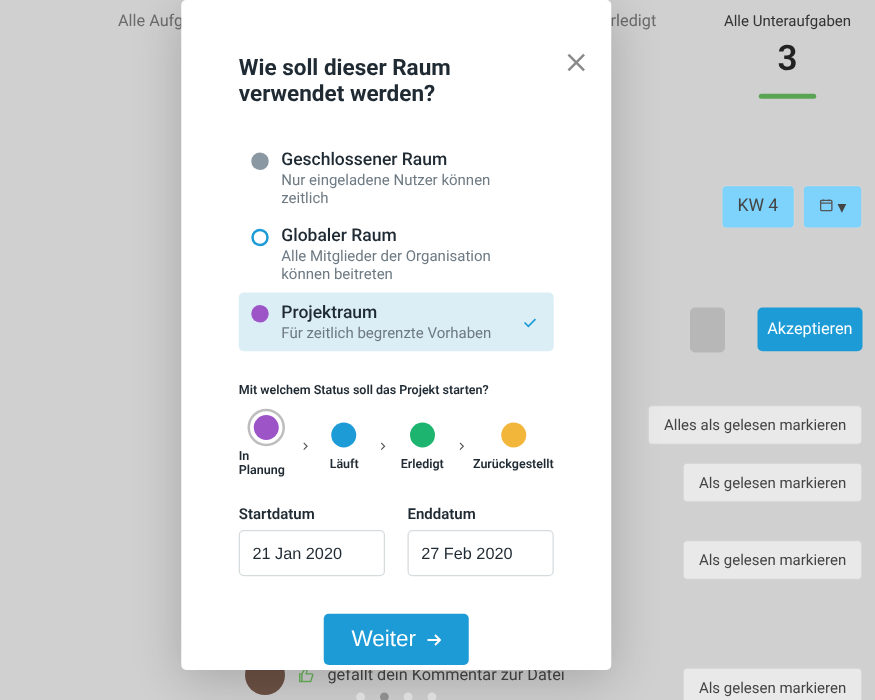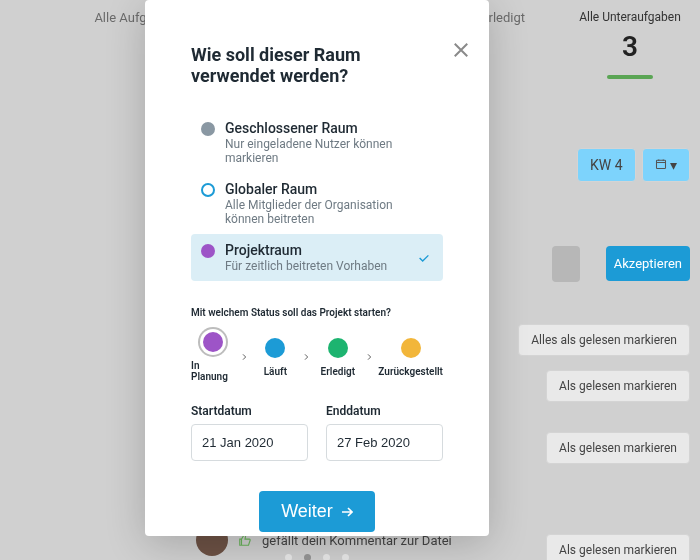--- a/index.html
+++ b/index.html
@@ -280,35 +280,35 @@
         <path d="M3 3l10 10M13 3L3 13"></path>
       </svg>
   </div>
   <h2 class="modal-title">Wie soll dieser Raum verwendet werden?</h2>
 
   <div class="opt-list">
     <div class="opt">
       <div class="radio filled-gray"></div>
       <div class="opt-txt">
         <div class="opt-title">Geschlossener Raum</div>
-        <div class="opt-sub">Nur eingeladene Nutzer können markieren</div>
+        <div class="opt-sub">Nur eingeladene Nutzer können zeitlich</div>
       </div>
     </div>
     <div class="opt">
       <div class="radio hollow"></div>
       <div class="opt-txt">
         <div class="opt-title">Globaler Raum</div>
         <div class="opt-sub">Alle Mitglieder der Organisation können beitreten</div>
       </div>
     </div>
     <div class="opt selected">
       <div class="radio filled-purple"></div>
       <div class="opt-txt">
         <div class="opt-title">Projektraum</div>
-        <div class="opt-sub">Für zeitlich beitreten Vorhaben</div>
+        <div class="opt-sub">Für zeitlich begrenzte Vorhaben</div>
       </div>
       <svg class="check" viewBox="0 0 16 16" fill="none" stroke="currentColor" stroke-width="1.6">
           <path d="M3 8l3.5 3.5L13 5"></path>
         </svg>
     </div>
   </div>
 
   <div class="section-label">Mit welchem Status soll das Projekt starten?</div>
   <div class="status-row">
     <div class="status-item">

